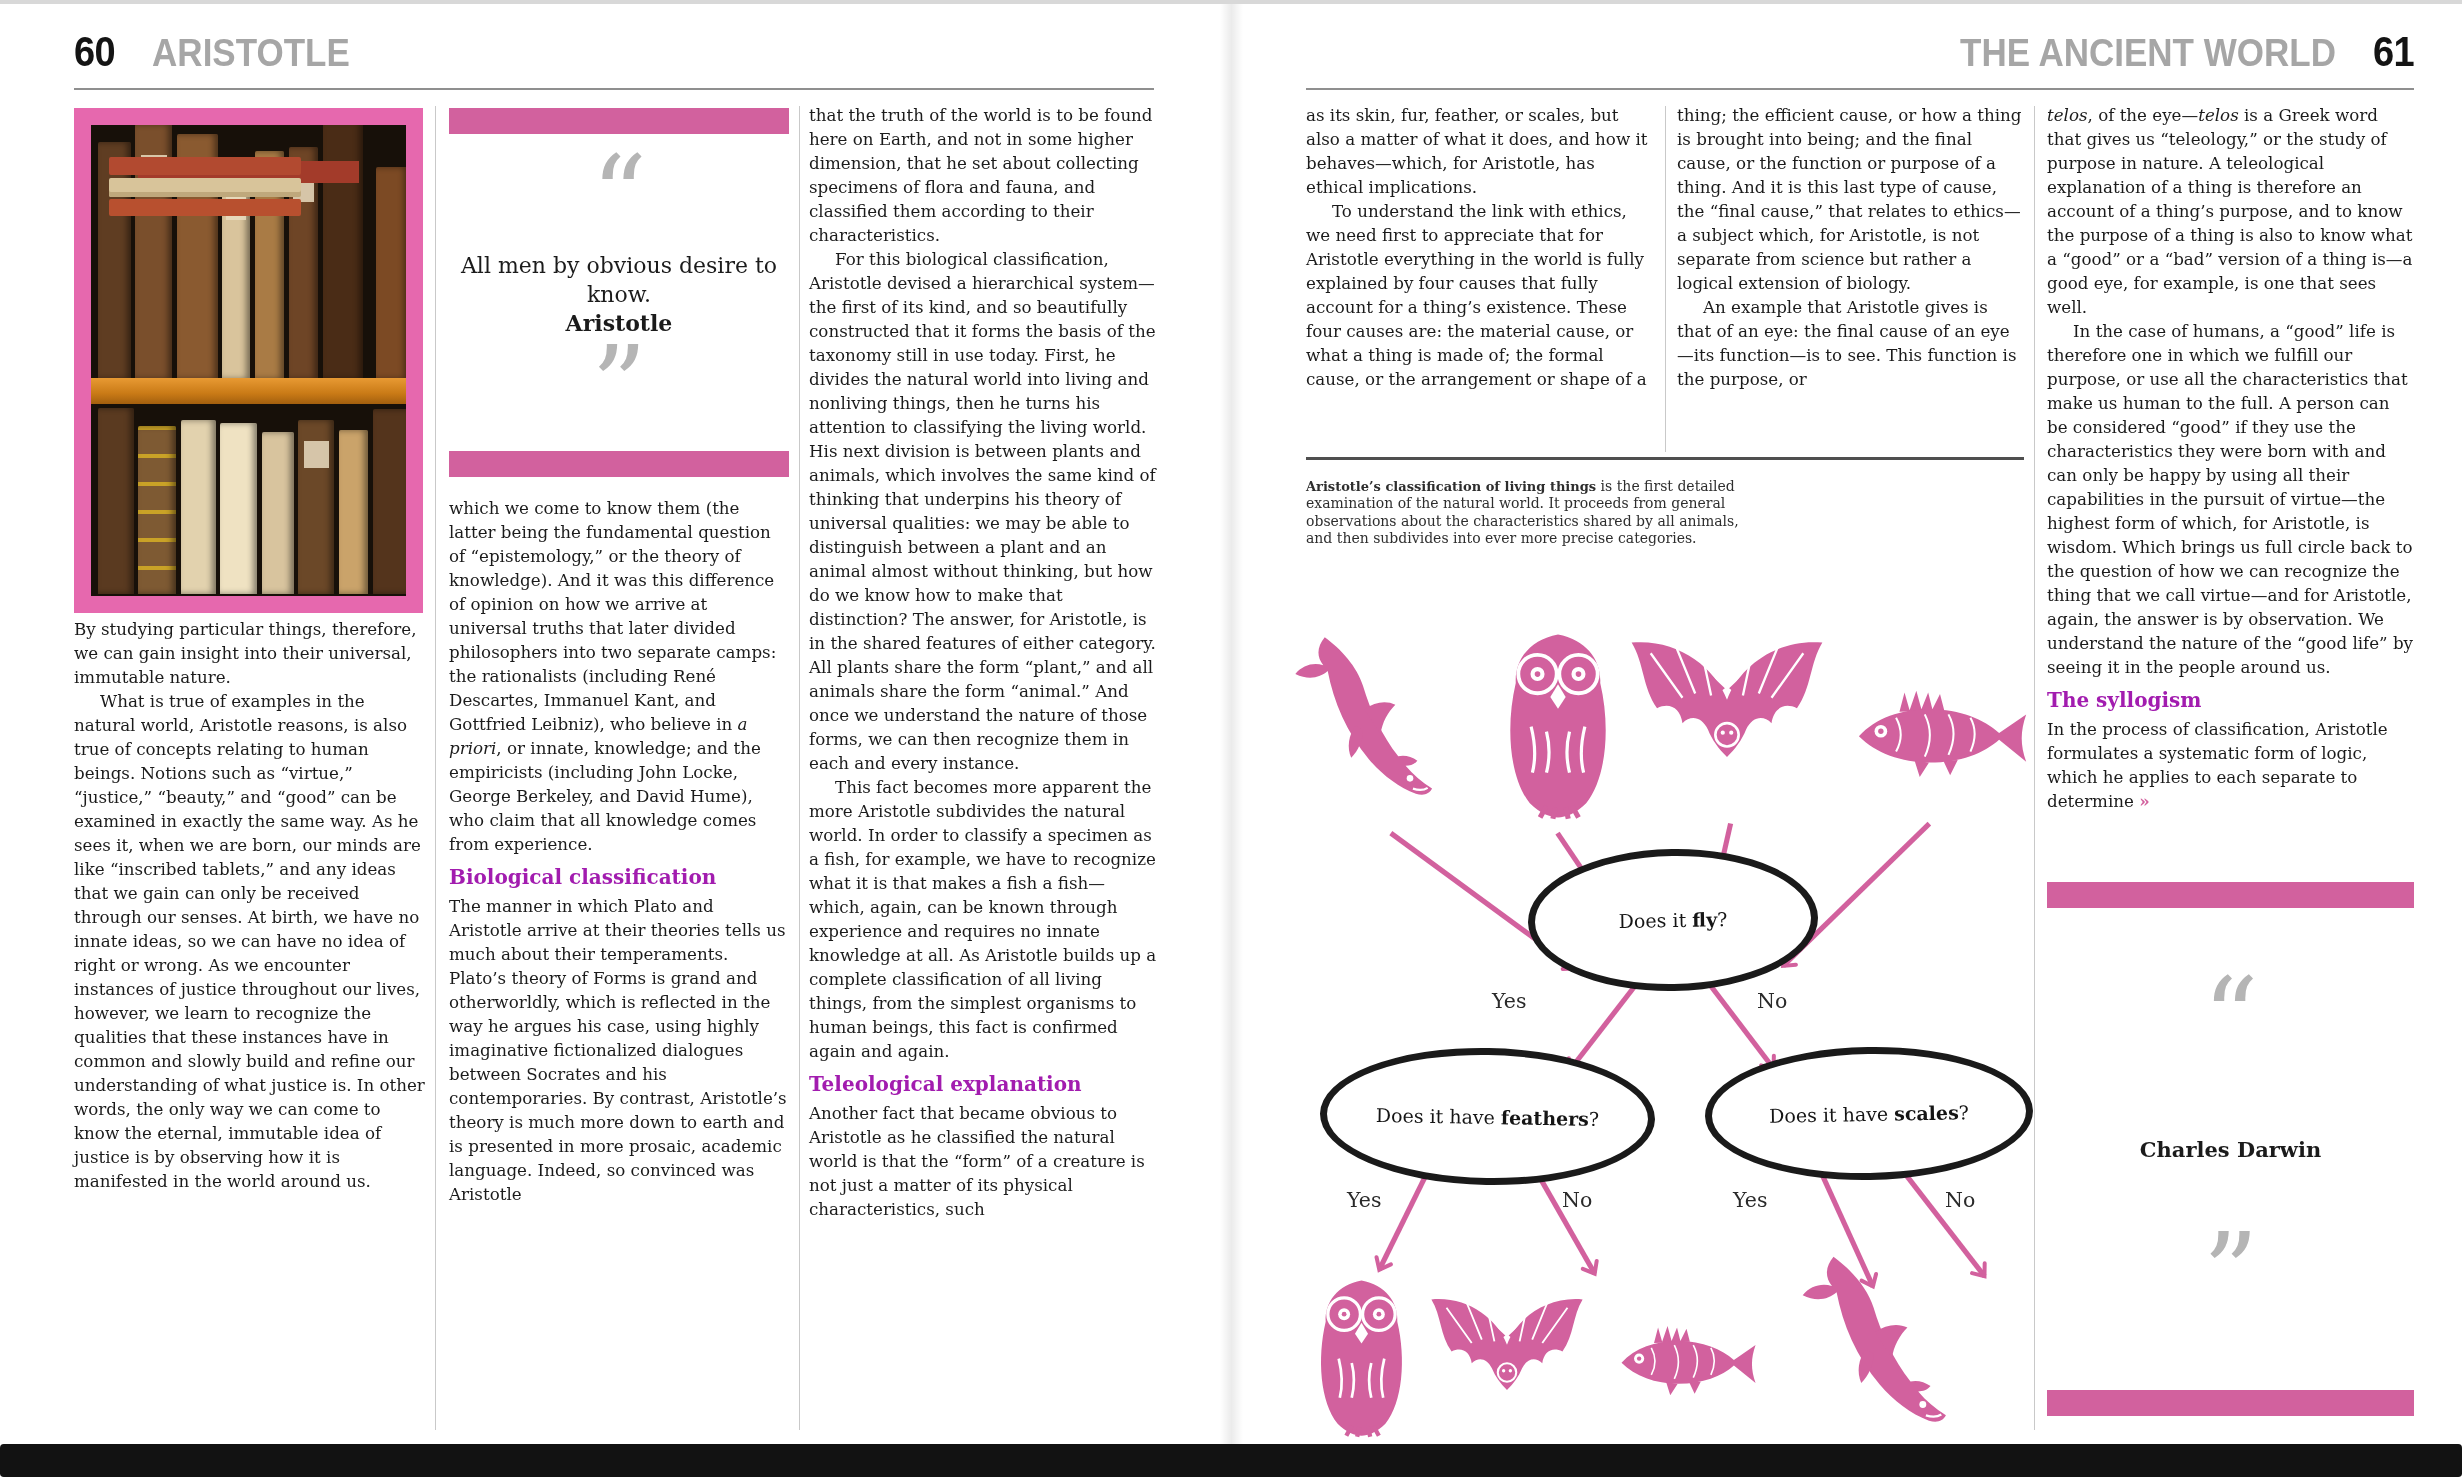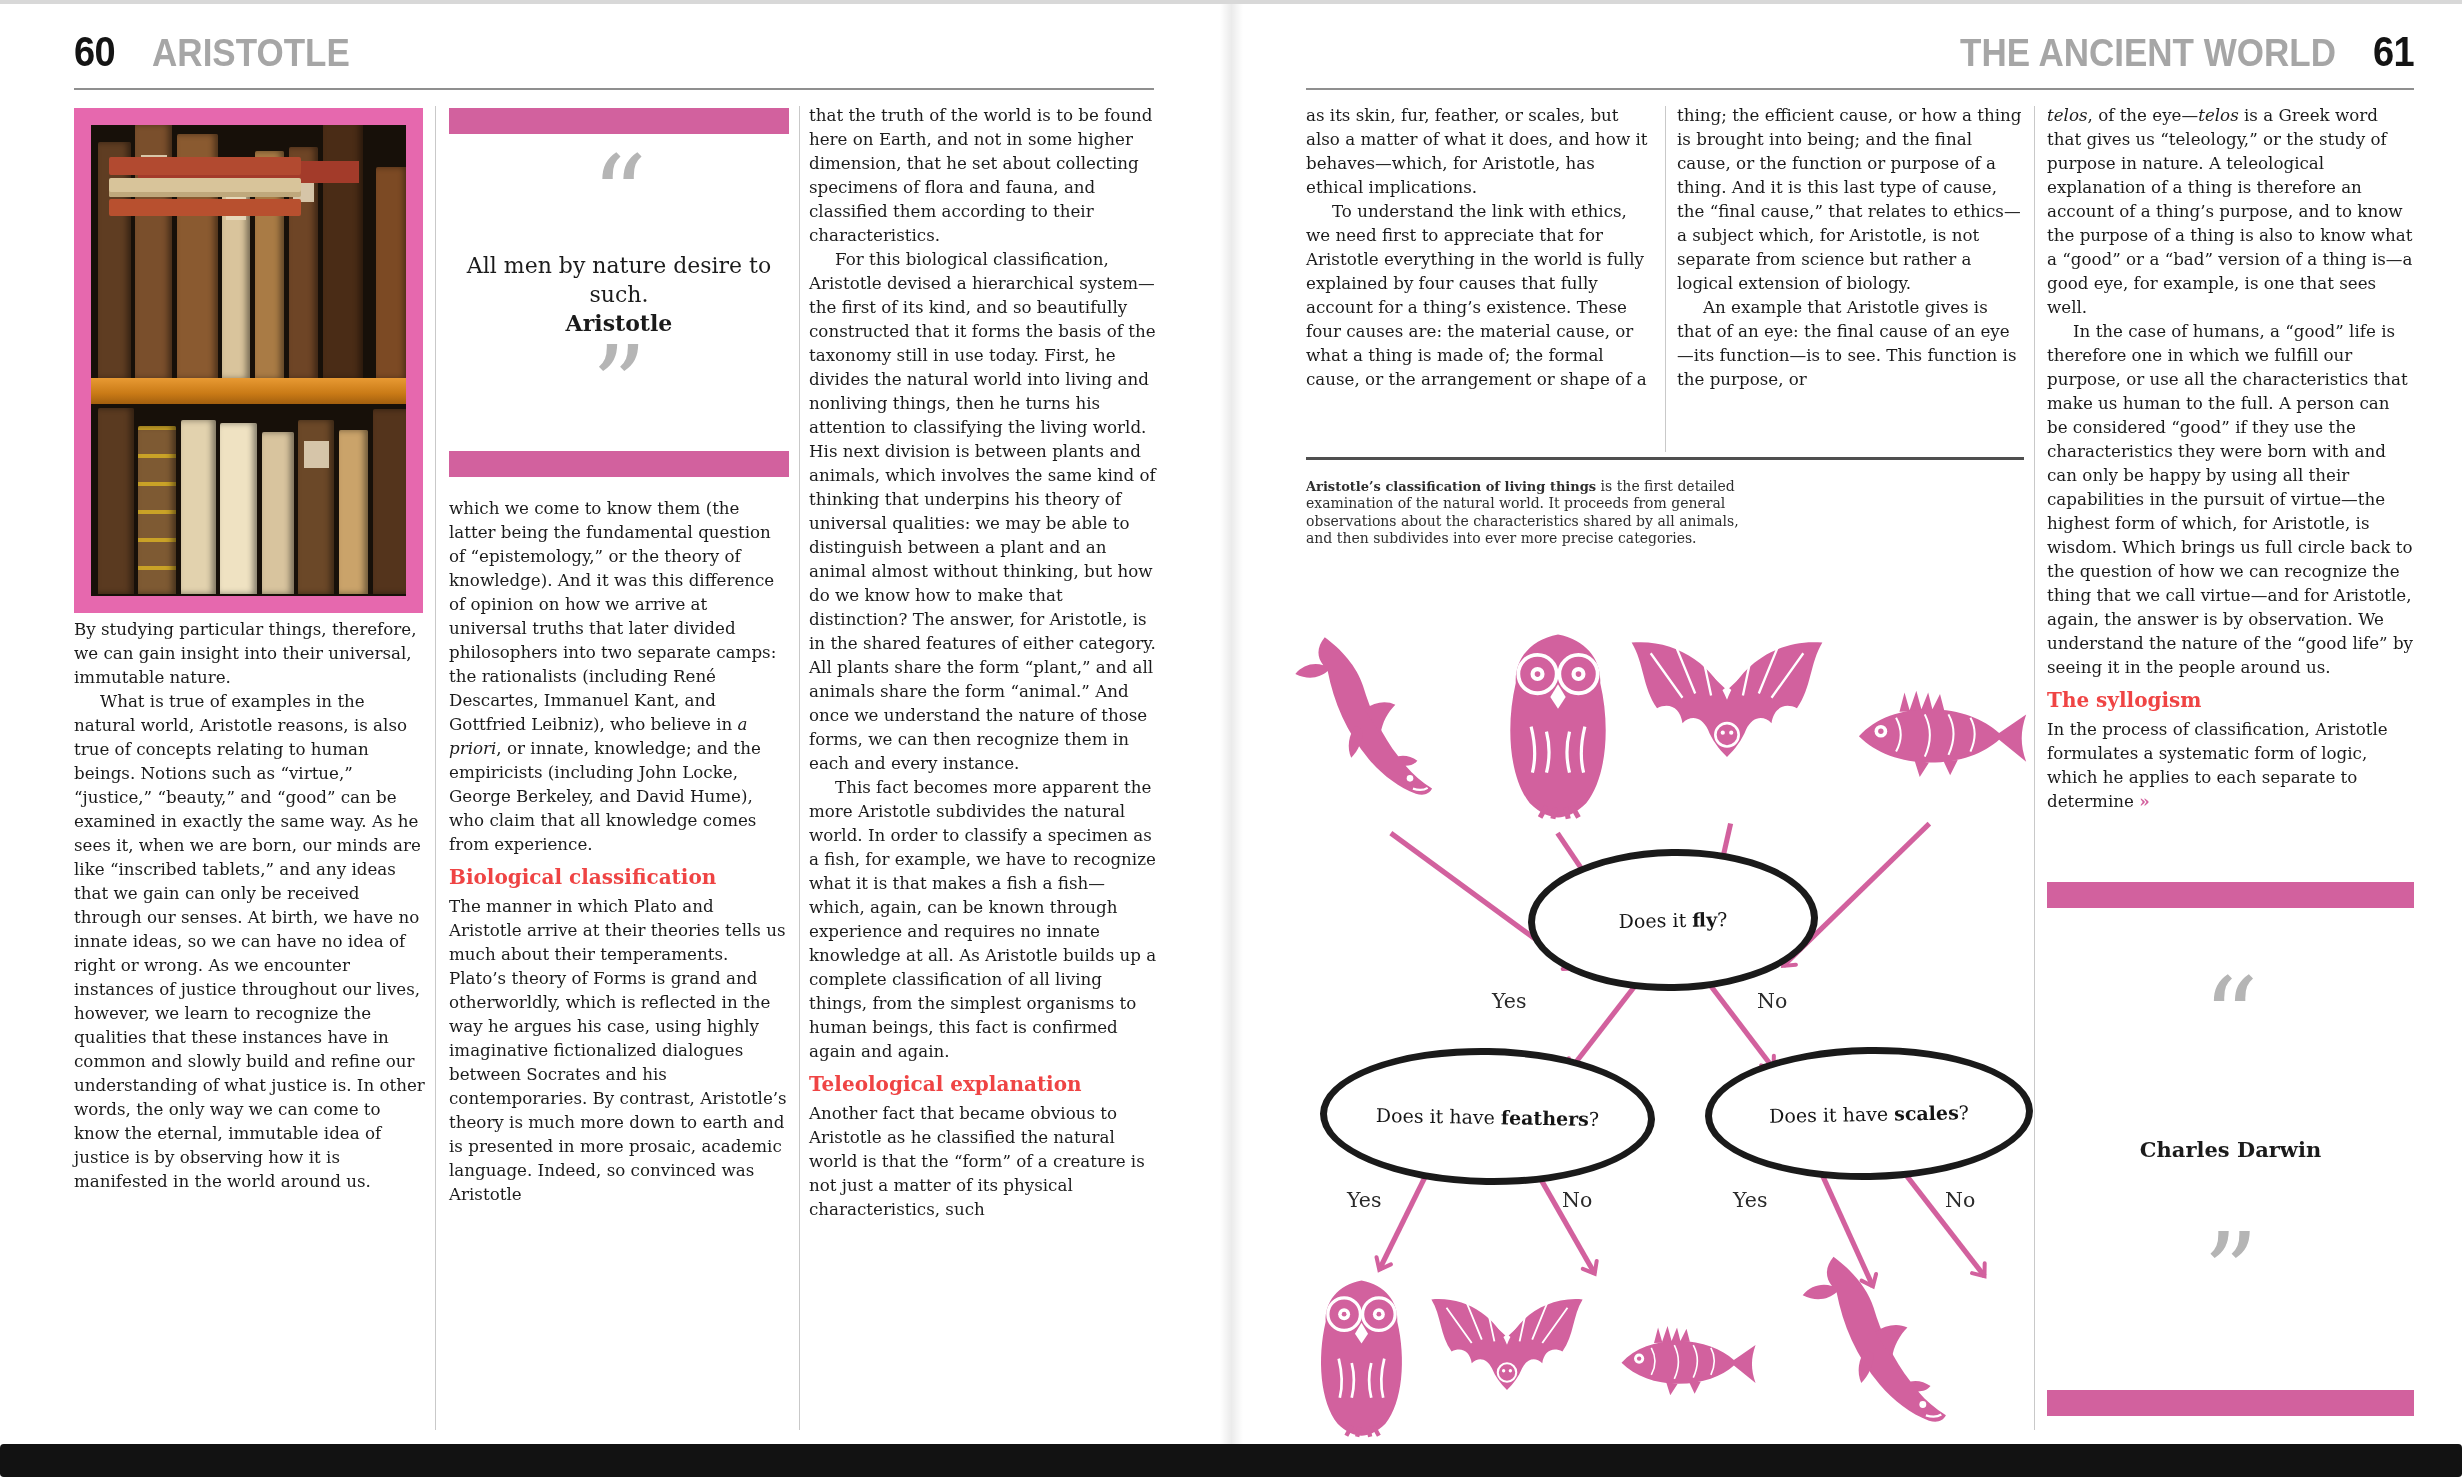--- a/index.html
+++ b/index.html
@@ -13,21 +13,21 @@
   .pg-head{position:absolute;top:33px;display:flex;align-items:baseline;gap:37px;
            font-family:"Liberation Sans",sans-serif;font-weight:bold;}
   .pg-num{font-size:38px;color:#141414;letter-spacing:-0.6px;transform:scaleY(1.12);transform-origin:bottom;}
   .pg-sec{font-size:35px;color:#a6a6a6;letter-spacing:0px;transform:scaleY(1.12);transform-origin:bottom;}
   .head-rule{position:absolute;top:88px;height:1.9px;background:#8f8f8f;}
   .vrule{position:absolute;width:1.3px;background:#c9c9c9;}
   
   .col{position:absolute;}
   .body-p{margin:0;font-size:16.7px;line-height:24px;color:#1b1b1b;}
   .indent{text-indent:26px;}
-  .colhead{margin:10.3px 0 5.1px 0;font-size:20px;line-height:23px;font-weight:bold;color:#ef4444;}
+  .colhead{margin:10.3px 0 5.1px 0;font-size:20px;line-height:23px;font-weight:bold;color:#a21caf;}
   .b{font-weight:bold;} .i{font-style:italic;} .accent{color:#d2619e;font-weight:bold;}
   
   .bar{height:26px;background:#d2619e;}
   .quote-mod{position:absolute;}
   .qbody{text-align:center;}
   .qmark{font-family:"DejaVu Serif",serif;color:#b5b5b5;font-size:109px;line-height:64px;height:71px;}
   .qtext{font-size:22px;line-height:29px;margin:16.7px 6.4px 0 6.4px;}
   .qattr{font-size:22px;line-height:29px;font-weight:bold;margin-bottom:13px;}
   .caption{font-size:14px;line-height:17.3px;color:#2e2e2e;}
   .caption .b{font-size:13px;}
@@ -144,21 +144,21 @@
     </div>
   </div>
 
   <div class="vrule" style="left:435px;top:106px;height:1324px;"></div>
   <div class="vrule" style="left:799px;top:106px;height:1324px;"></div>
 
   <div class="quote-mod" style="left:449px;top:108px;width:340px;">
     <div class="bar"></div>
     <div class="qbody">
       <div class="qmark" style="margin-top:29.5px;">“</div>
-      <div class="qtext">All men by nature desire to such.</div>
+      <div class="qtext">All men by obvious desire to know.</div>
       <div class="qattr">Aristotle</div>
       <div class="qmark" style="margin:15.4px 0 26px 0;">”</div>
     </div>
     <div class="bar"></div>
     <div style="margin-top:19px;">
       <p class="body-p"><span>which we come to know them (the latter being the fundamental question of “epistemology,” or the theory of knowledge). And it was this difference of opinion on how we arrive at universal truths that later divided philosophers into two separate camps: the rationalists (including René Descartes, Immanuel Kant, and Gottfried Leibniz), who believe in </span><span class="i">a priori</span><span>, or innate, knowledge; and the empiricists (including John Locke, George Berkeley, and David Hume), who claim that all knowledge comes from experience.</span></p>
       <h3 class="colhead">Biological classification</h3>
       <p class="body-p">The manner in which Plato and Aristotle arrive at their theories tells us much about their temperaments. Plato’s theory of Forms is grand and otherworldly, which is reflected in the way he argues his case, using highly imaginative fictionalized dialogues between Socrates and his contemporaries. By contrast, Aristotle’s theory is much more down to earth and is presented in more prosaic, academic language. Indeed, so convinced was Aristotle</p>
     </div>
   </div>

